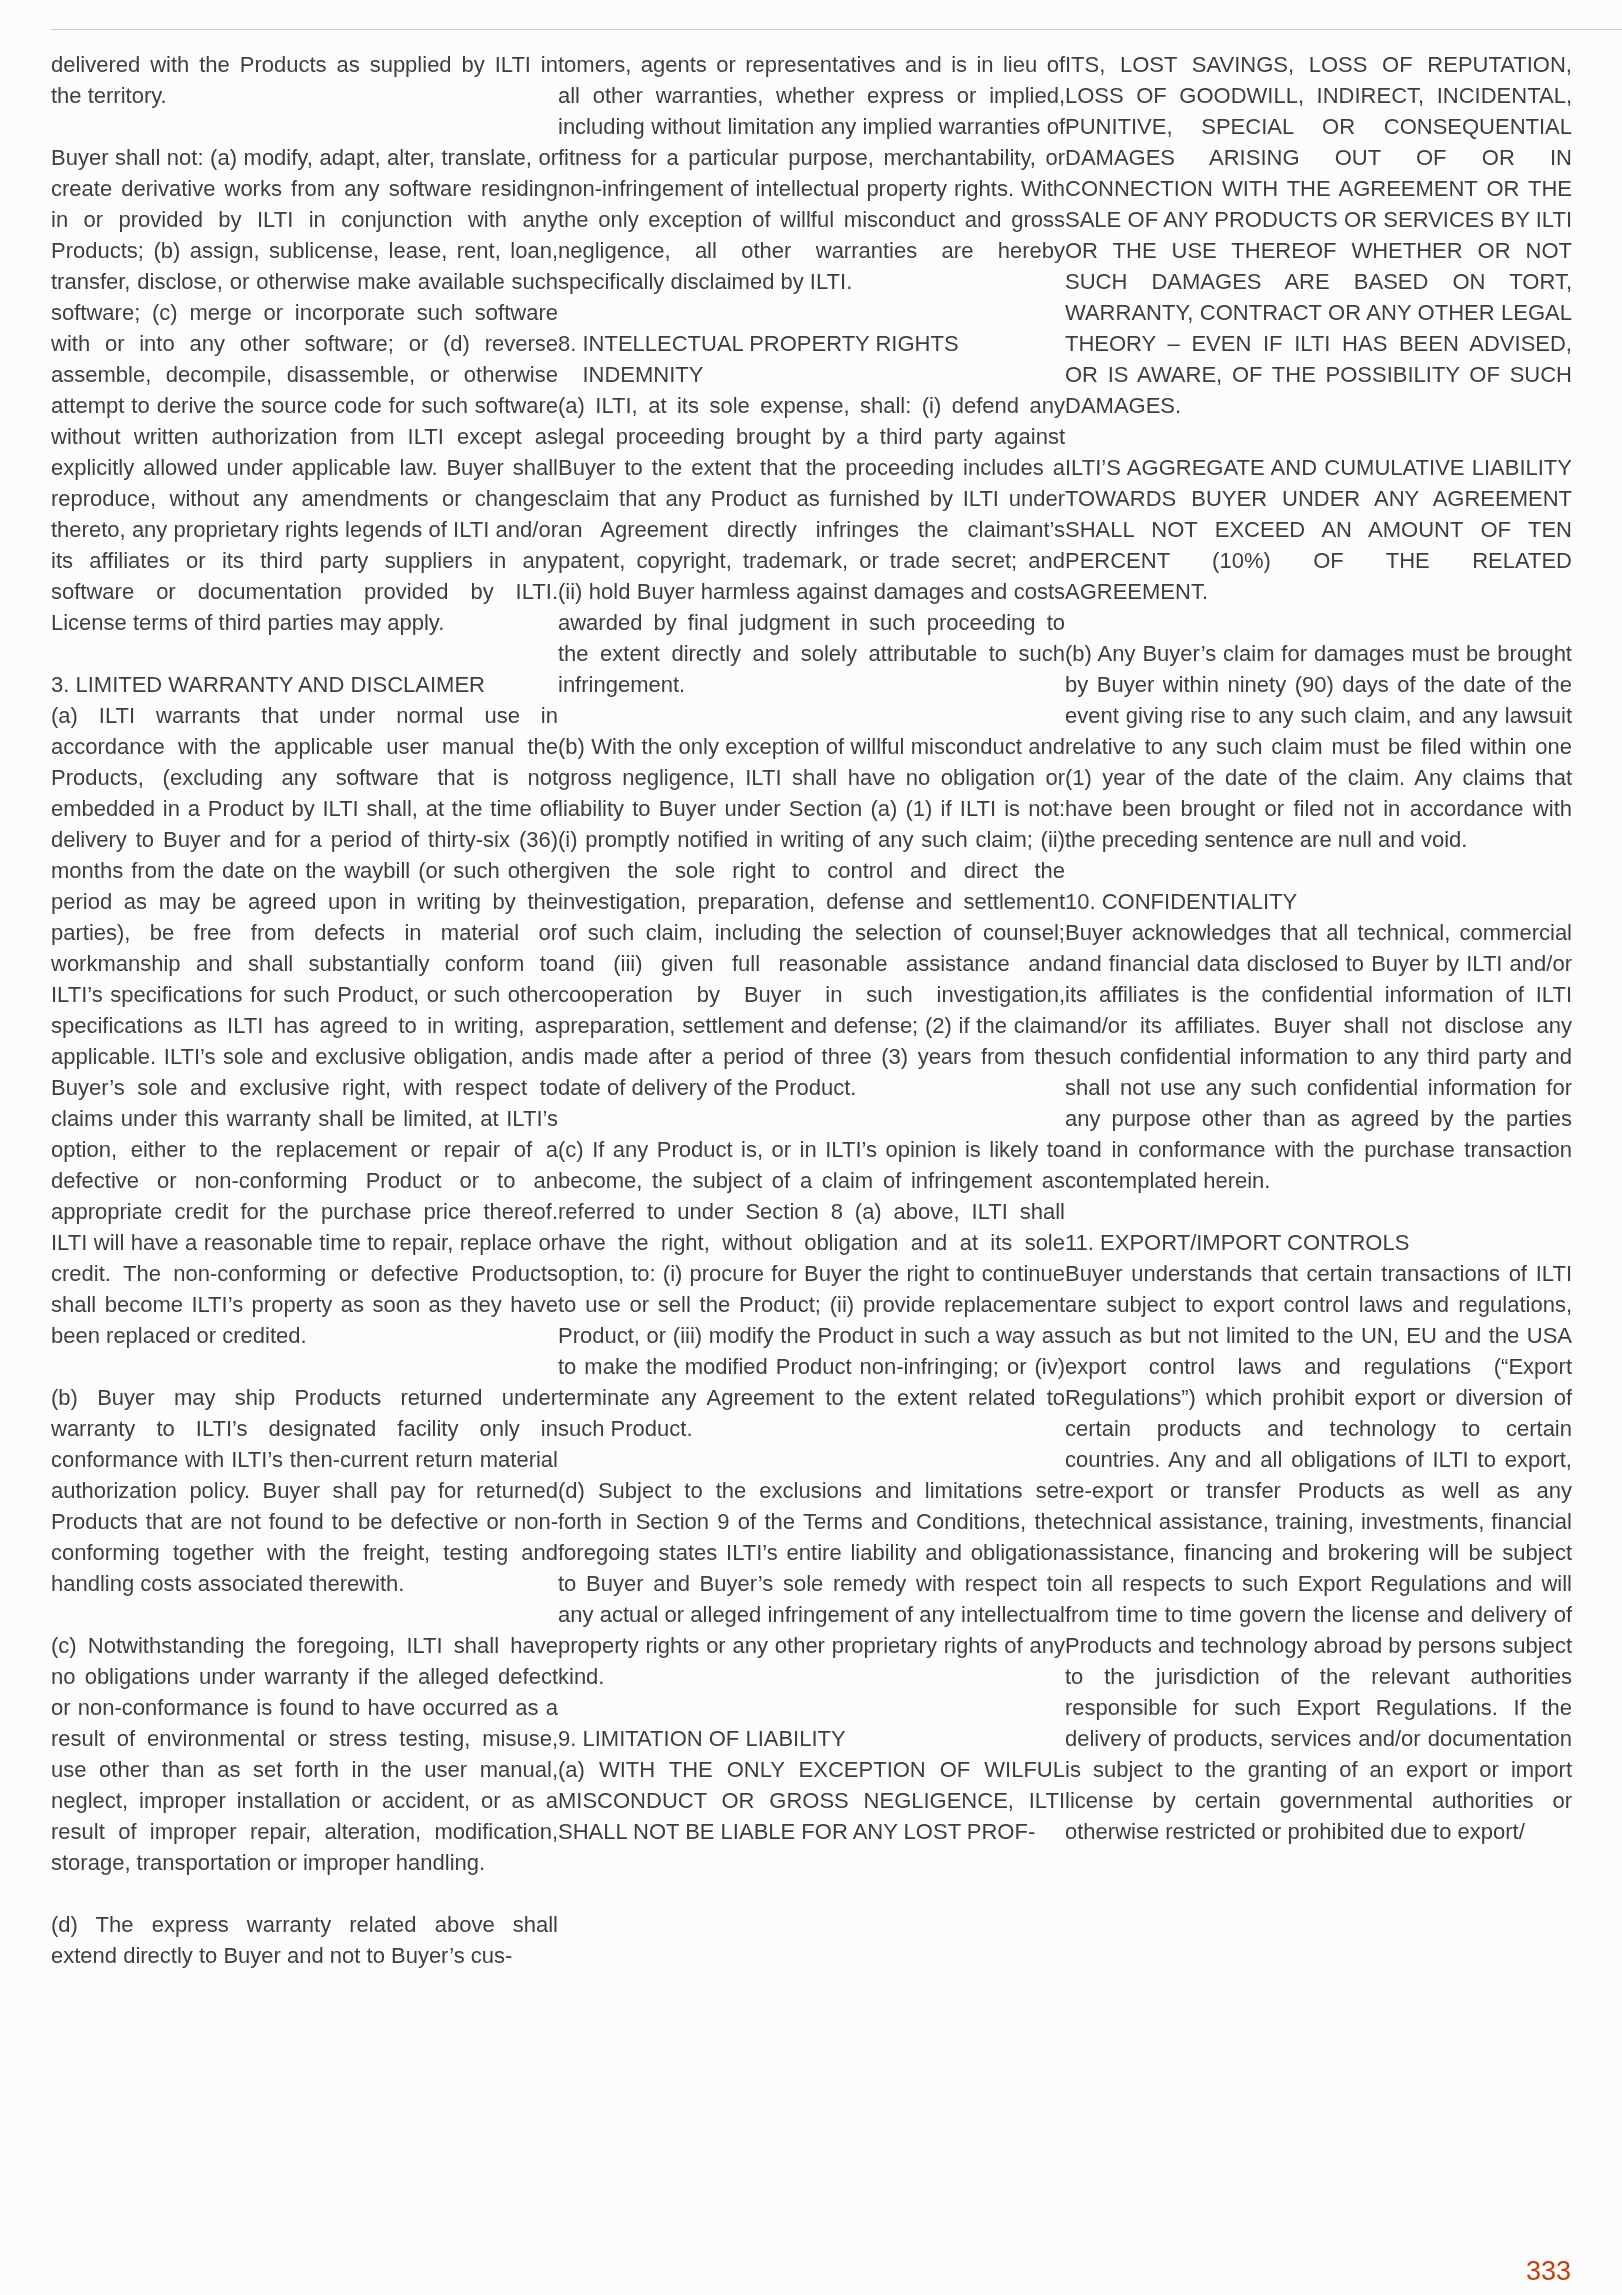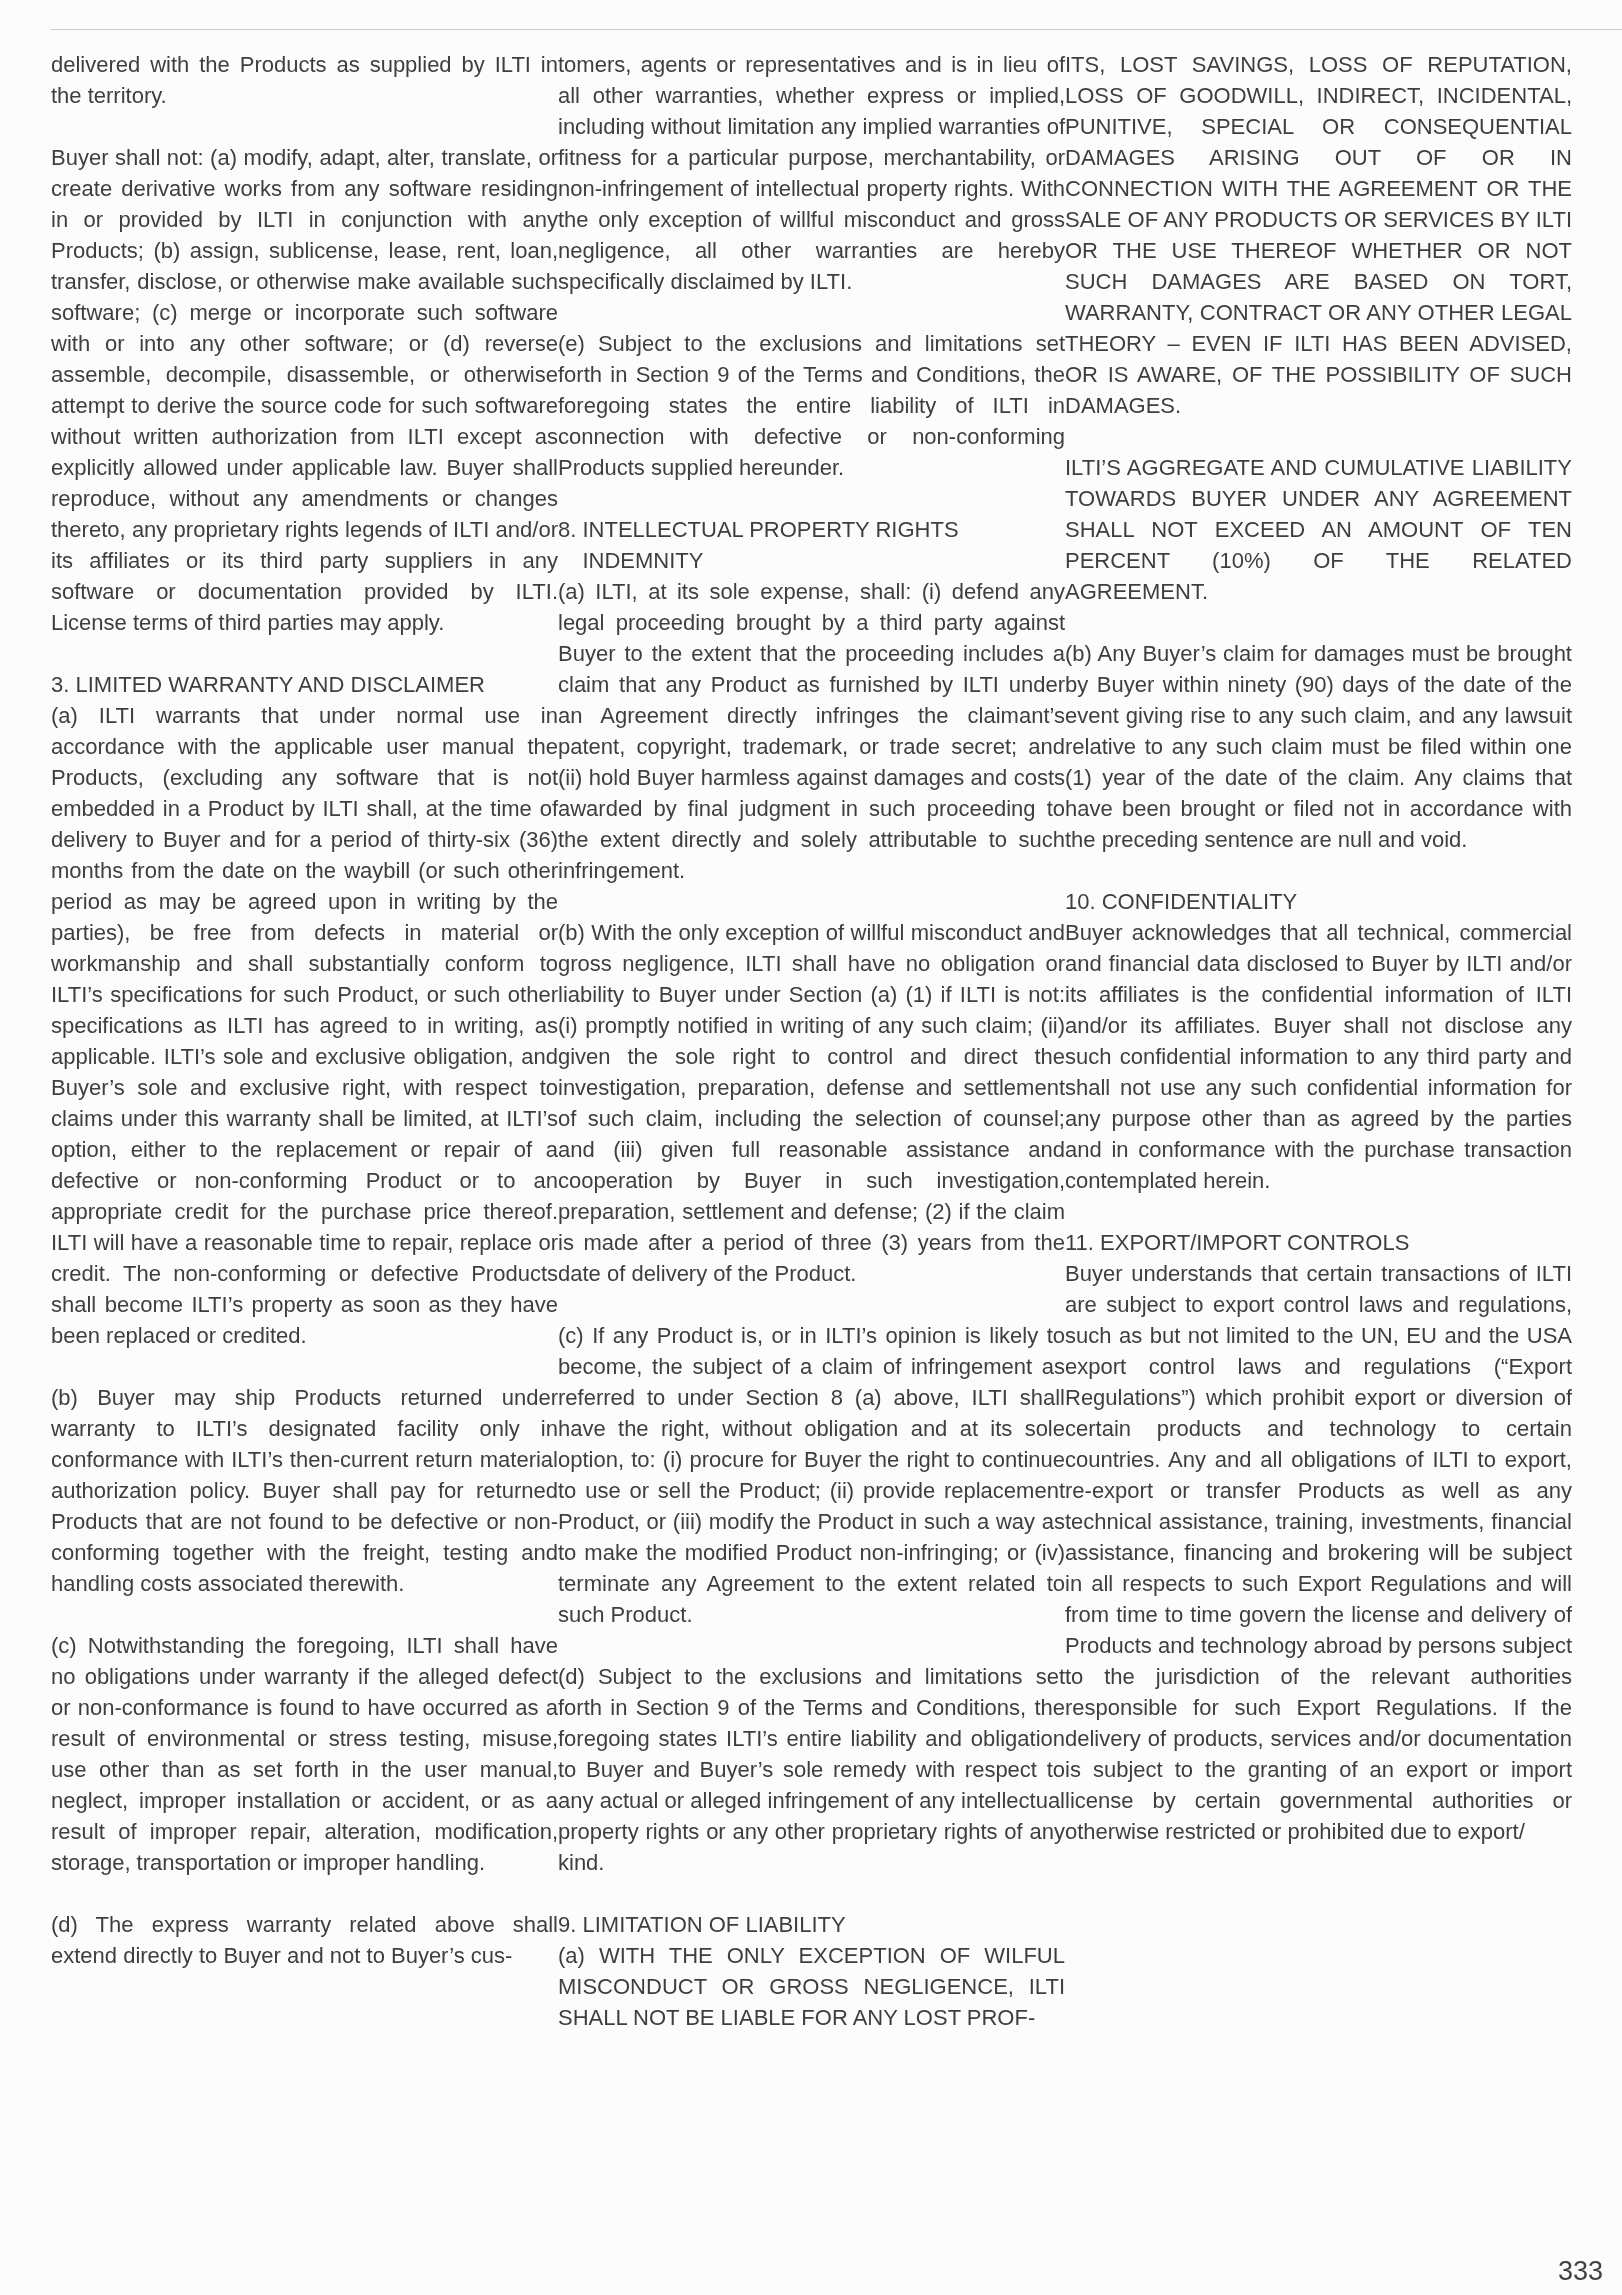--- a/index.html
+++ b/index.html
@@ -47,25 +47,25 @@
   }
   .col p {
     margin: 0 0 31px 0;
   }
   .col p.heading {
     margin-bottom: 0;
     white-space: pre-wrap;
   }
   .page-number {
     position: absolute;
-    right: 20px;
+    right: 52px;
     bottom: 10.4px;
     font-size: 27px;
     line-height: 1;
-    color: #404040;
+    color: #c2410c;
   }
 </style>
 </head>
 <body>
 
 <div class="page">
 
   <div class="top-rule"></div>
 
   <div class="columns">
@@ -75,21 +75,20 @@
       <p>Buyer shall not: (a) modify, adapt, alter, translate, or create derivative works from any software residing in or provided by ILTI in conjunction with any Products; (b) assign, sublicense, lease, rent, loan, transfer, disclose, or otherwise make available such software; (c) merge or incorporate such software with or into any other software; or (d) reverse assemble, decompile, disassemble, or otherwise attempt to derive the source code for such software without written authorization from ILTI except as explicitly allowed under applicable law. Buyer shall reproduce, without any amendments or changes thereto, any proprietary rights legends of ILTI and/or its affiliates or its third party suppliers in any software or documentation provided by ILTI. License terms of third parties may apply.</p>
       <p class="heading">3. LIMITED WARRANTY AND DISCLAIMER</p>
       <p>(a) ILTI warrants that under normal use in accordance with the applicable user manual the Products, (excluding any software that is not embedded in a Product by ILTI shall, at the time of delivery to Buyer and for a period of thirty-six (36) months from the date on the waybill (or such other period as may be agreed upon in writing by the parties), be free from defects in material or workmanship and shall substantially conform to ILTI’s specifications for such Product, or such other specifications as ILTI has agreed to in writing, as applicable. ILTI’s sole and exclusive obligation, and Buyer’s sole and exclusive right, with respect to claims under this warranty shall be limited, at ILTI’s option, either to the replacement or repair of a defective or non-conforming Product or to an appropriate credit for the purchase price thereof. ILTI will have a reasonable time to repair, replace or credit. The non-conforming or defective Products shall become ILTI’s property as soon as they have been replaced or credited.</p>
       <p>(b) Buyer may ship Products returned under warranty to ILTI’s designated facility only in conformance with ILTI’s then-current return material authorization policy. Buyer shall pay for returned Products that are not found to be defective or non-conforming together with the freight, testing and handling costs associated therewith.</p>
       <p>(c) Notwithstanding the foregoing, ILTI shall have no obligations under warranty if the alleged defect or non-conformance is found to have occurred as a result of environmental or stress testing, misuse, use other than as set forth in the user manual, neglect, improper installation or accident, or as a result of improper repair, alteration, modification, storage, transportation or improper handling.</p>
       <p>(d) The express warranty related above shall extend directly to Buyer and not to Buyer’s cus-</p>
     </div>
 
     <div class="col">
       <p>tomers, agents or representatives and is in lieu of all other warranties, whether express or implied, including without limitation any implied warranties of fitness for a particular purpose, merchantability, or non-infringement of intellectual property rights. With the only exception of willful misconduct and gross negligence, all other warranties are hereby specifically disclaimed by ILTI.</p>
-      <p>(e) Subject to the exclusions and limitations set forth in Section 9 of the Terms and Conditions, the foregoing states the entire liability of ILTI in connection with defective or non-conforming Products supplied hereunder.</p>
       <p class="heading">8. INTELLECTUAL PROPERTY RIGHTS
     INDEMNITY</p>
       <p>(a) ILTI, at its sole expense, shall: (i) defend any legal proceeding brought by a third party against Buyer to the extent that the proceeding includes a claim that any Product as furnished by ILTI under an Agreement directly infringes the claimant’s patent, copyright, trademark, or trade secret; and (ii) hold Buyer harmless against damages and costs awarded by final judgment in such proceeding to the extent directly and solely attributable to such infringement.</p>
       <p>(b) With the only exception of willful misconduct and gross negligence, ILTI shall have no obligation or liability to Buyer under Section (a) (1) if ILTI is not: (i) promptly notified in writing of any such claim; (ii) given the sole right to control and direct the investigation, preparation, defense and settlement of such claim, including the selection of counsel; and (iii) given full reasonable assistance and cooperation by Buyer in such investigation, preparation, settlement and defense; (2) if the claim is made after a period of three (3) years from the date of delivery of the Product.</p>
       <p>(c) If any Product is, or in ILTI’s opinion is likely to become, the subject of a claim of infringement as referred to under Section 8 (a) above, ILTI shall have the right, without obligation and at its sole option, to: (i) procure for Buyer the right to continue to use or sell the Product; (ii) provide replacement Product, or (iii) modify the Product in such a way as to make the modified Product non-infringing; or (iv) terminate any Agreement to the extent related to such Product.</p>
       <p>(d) Subject to the exclusions and limitations set forth in Section 9 of the Terms and Conditions, the foregoing states ILTI’s entire liability and obligation to Buyer and Buyer’s sole remedy with respect to any actual or alleged infringement of any intellectual property rights or any other proprietary rights of any kind.</p>
       <p class="heading">9. LIMITATION OF LIABILITY</p>
       <p>(a) WITH THE ONLY EXCEPTION OF WILFUL MISCONDUCT OR GROSS NEGLIGENCE, ILTI SHALL NOT BE LIABLE FOR ANY LOST PROF-</p>
     </div>
 

